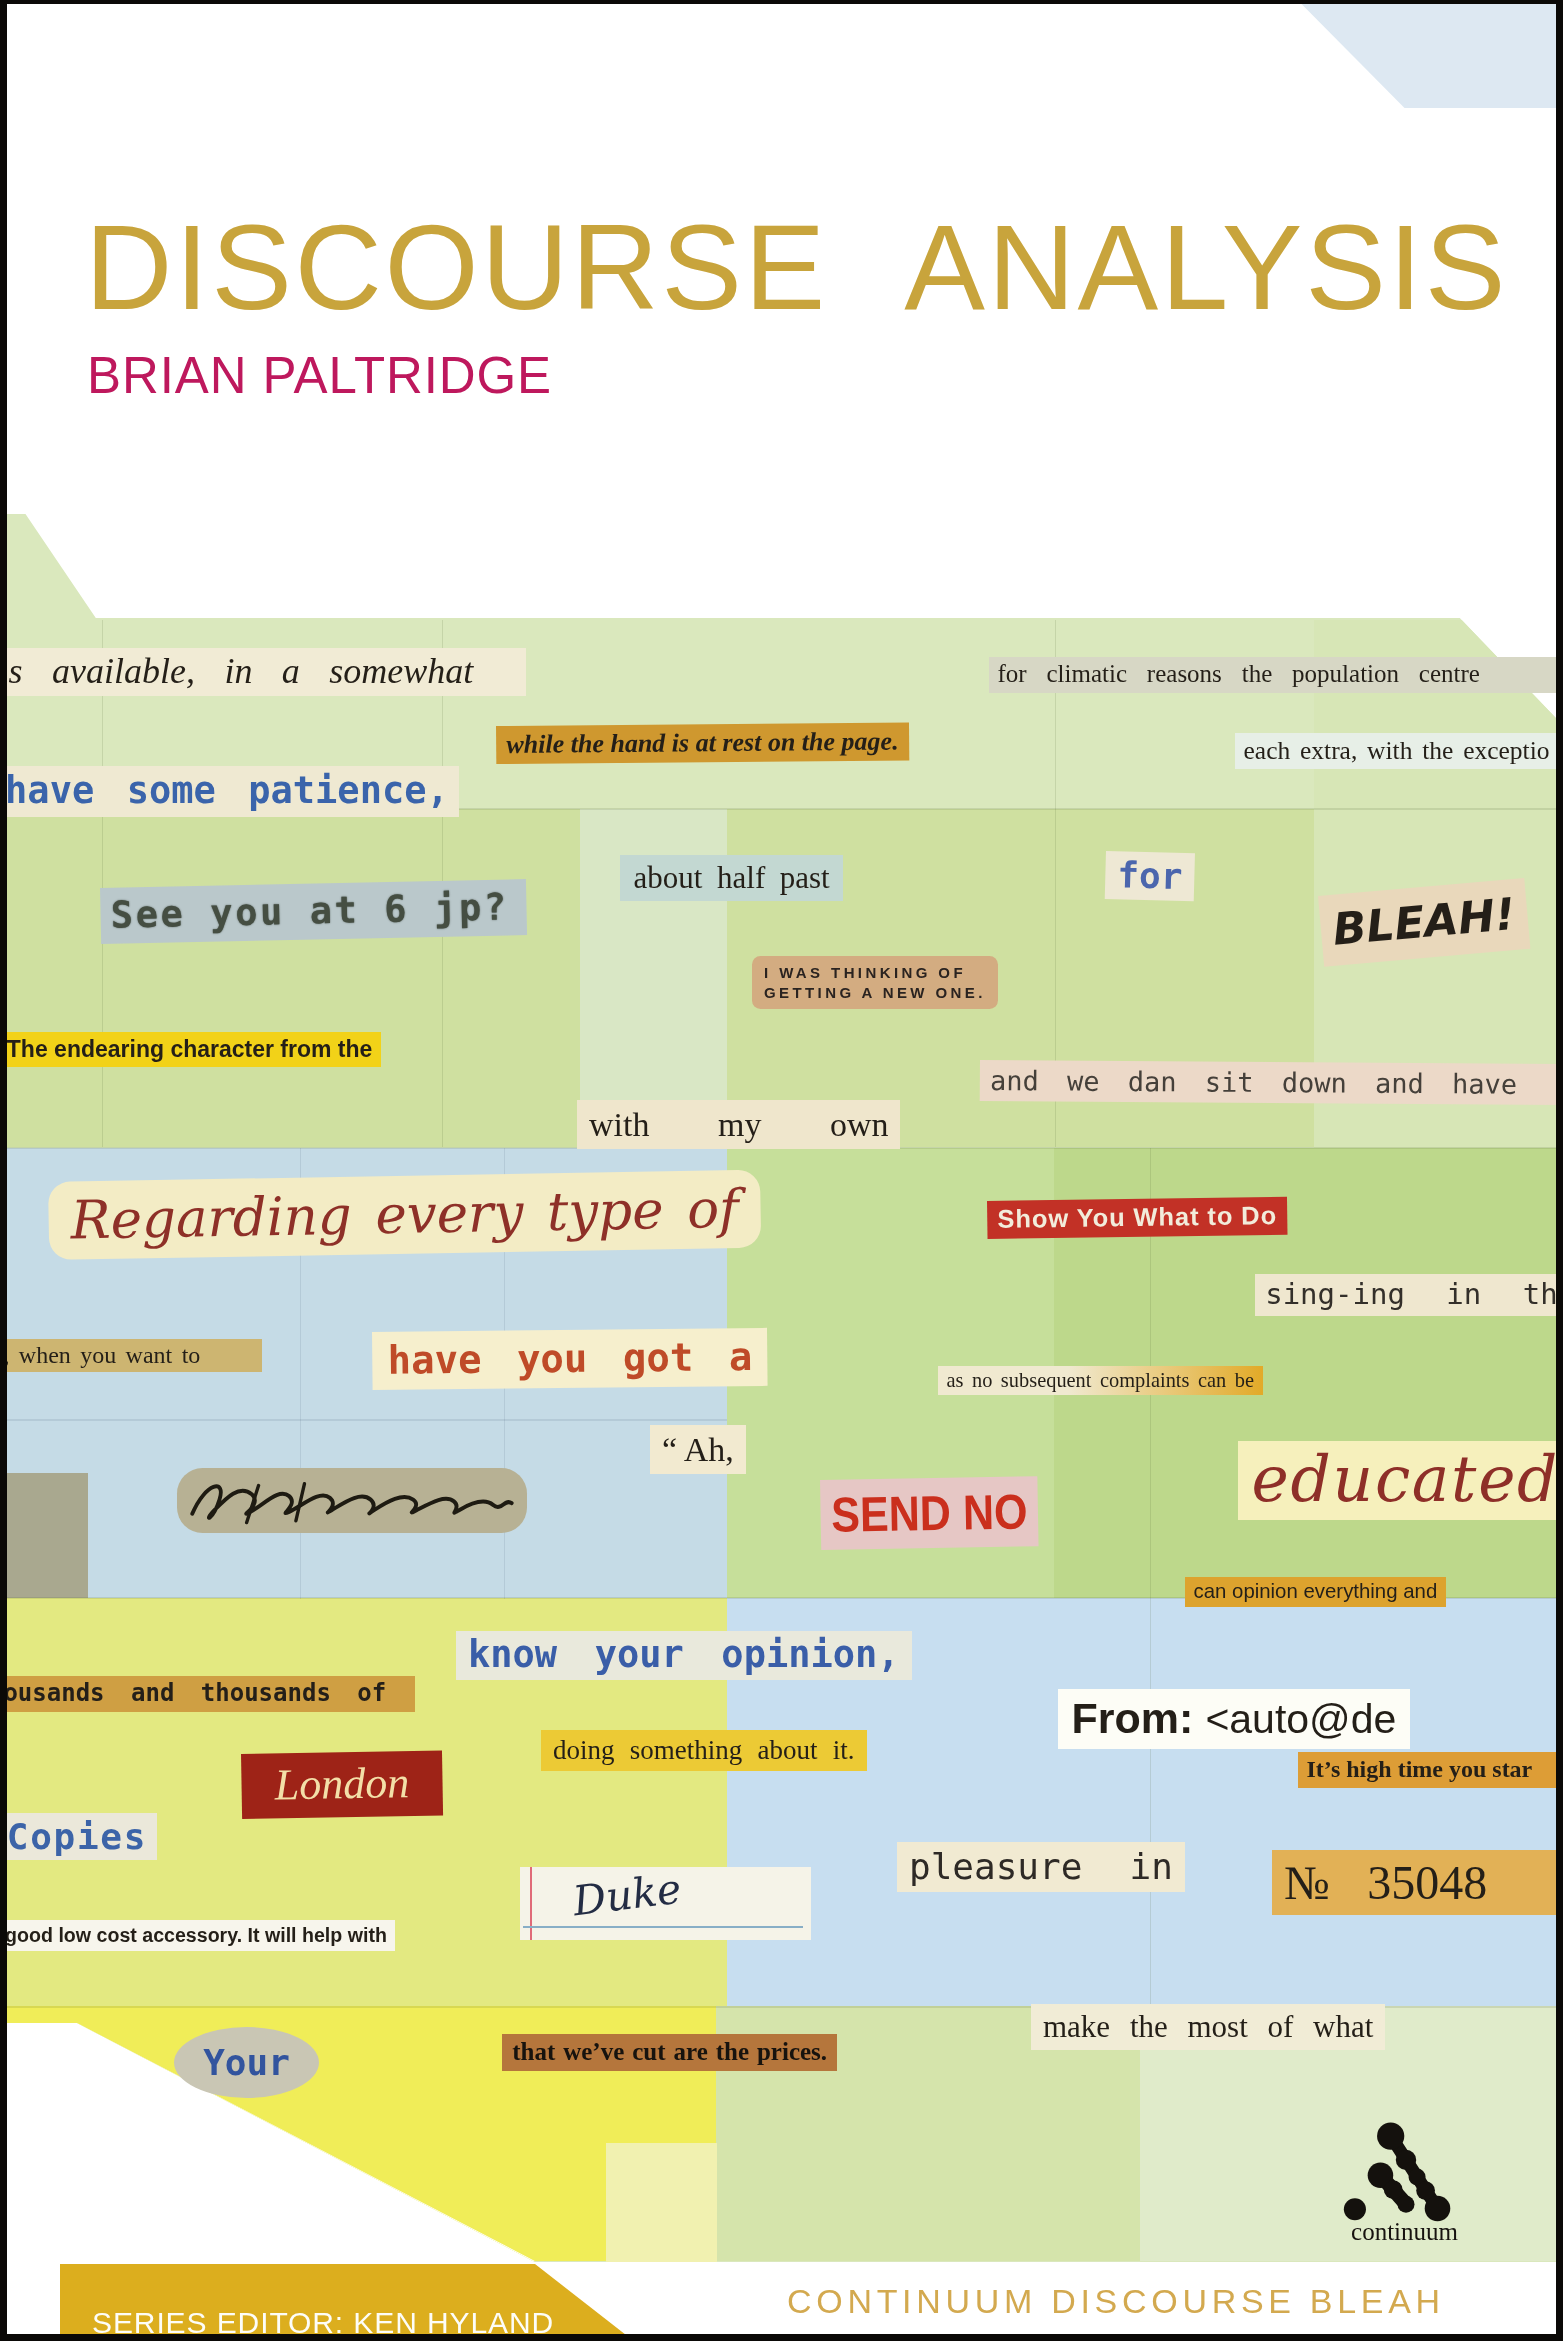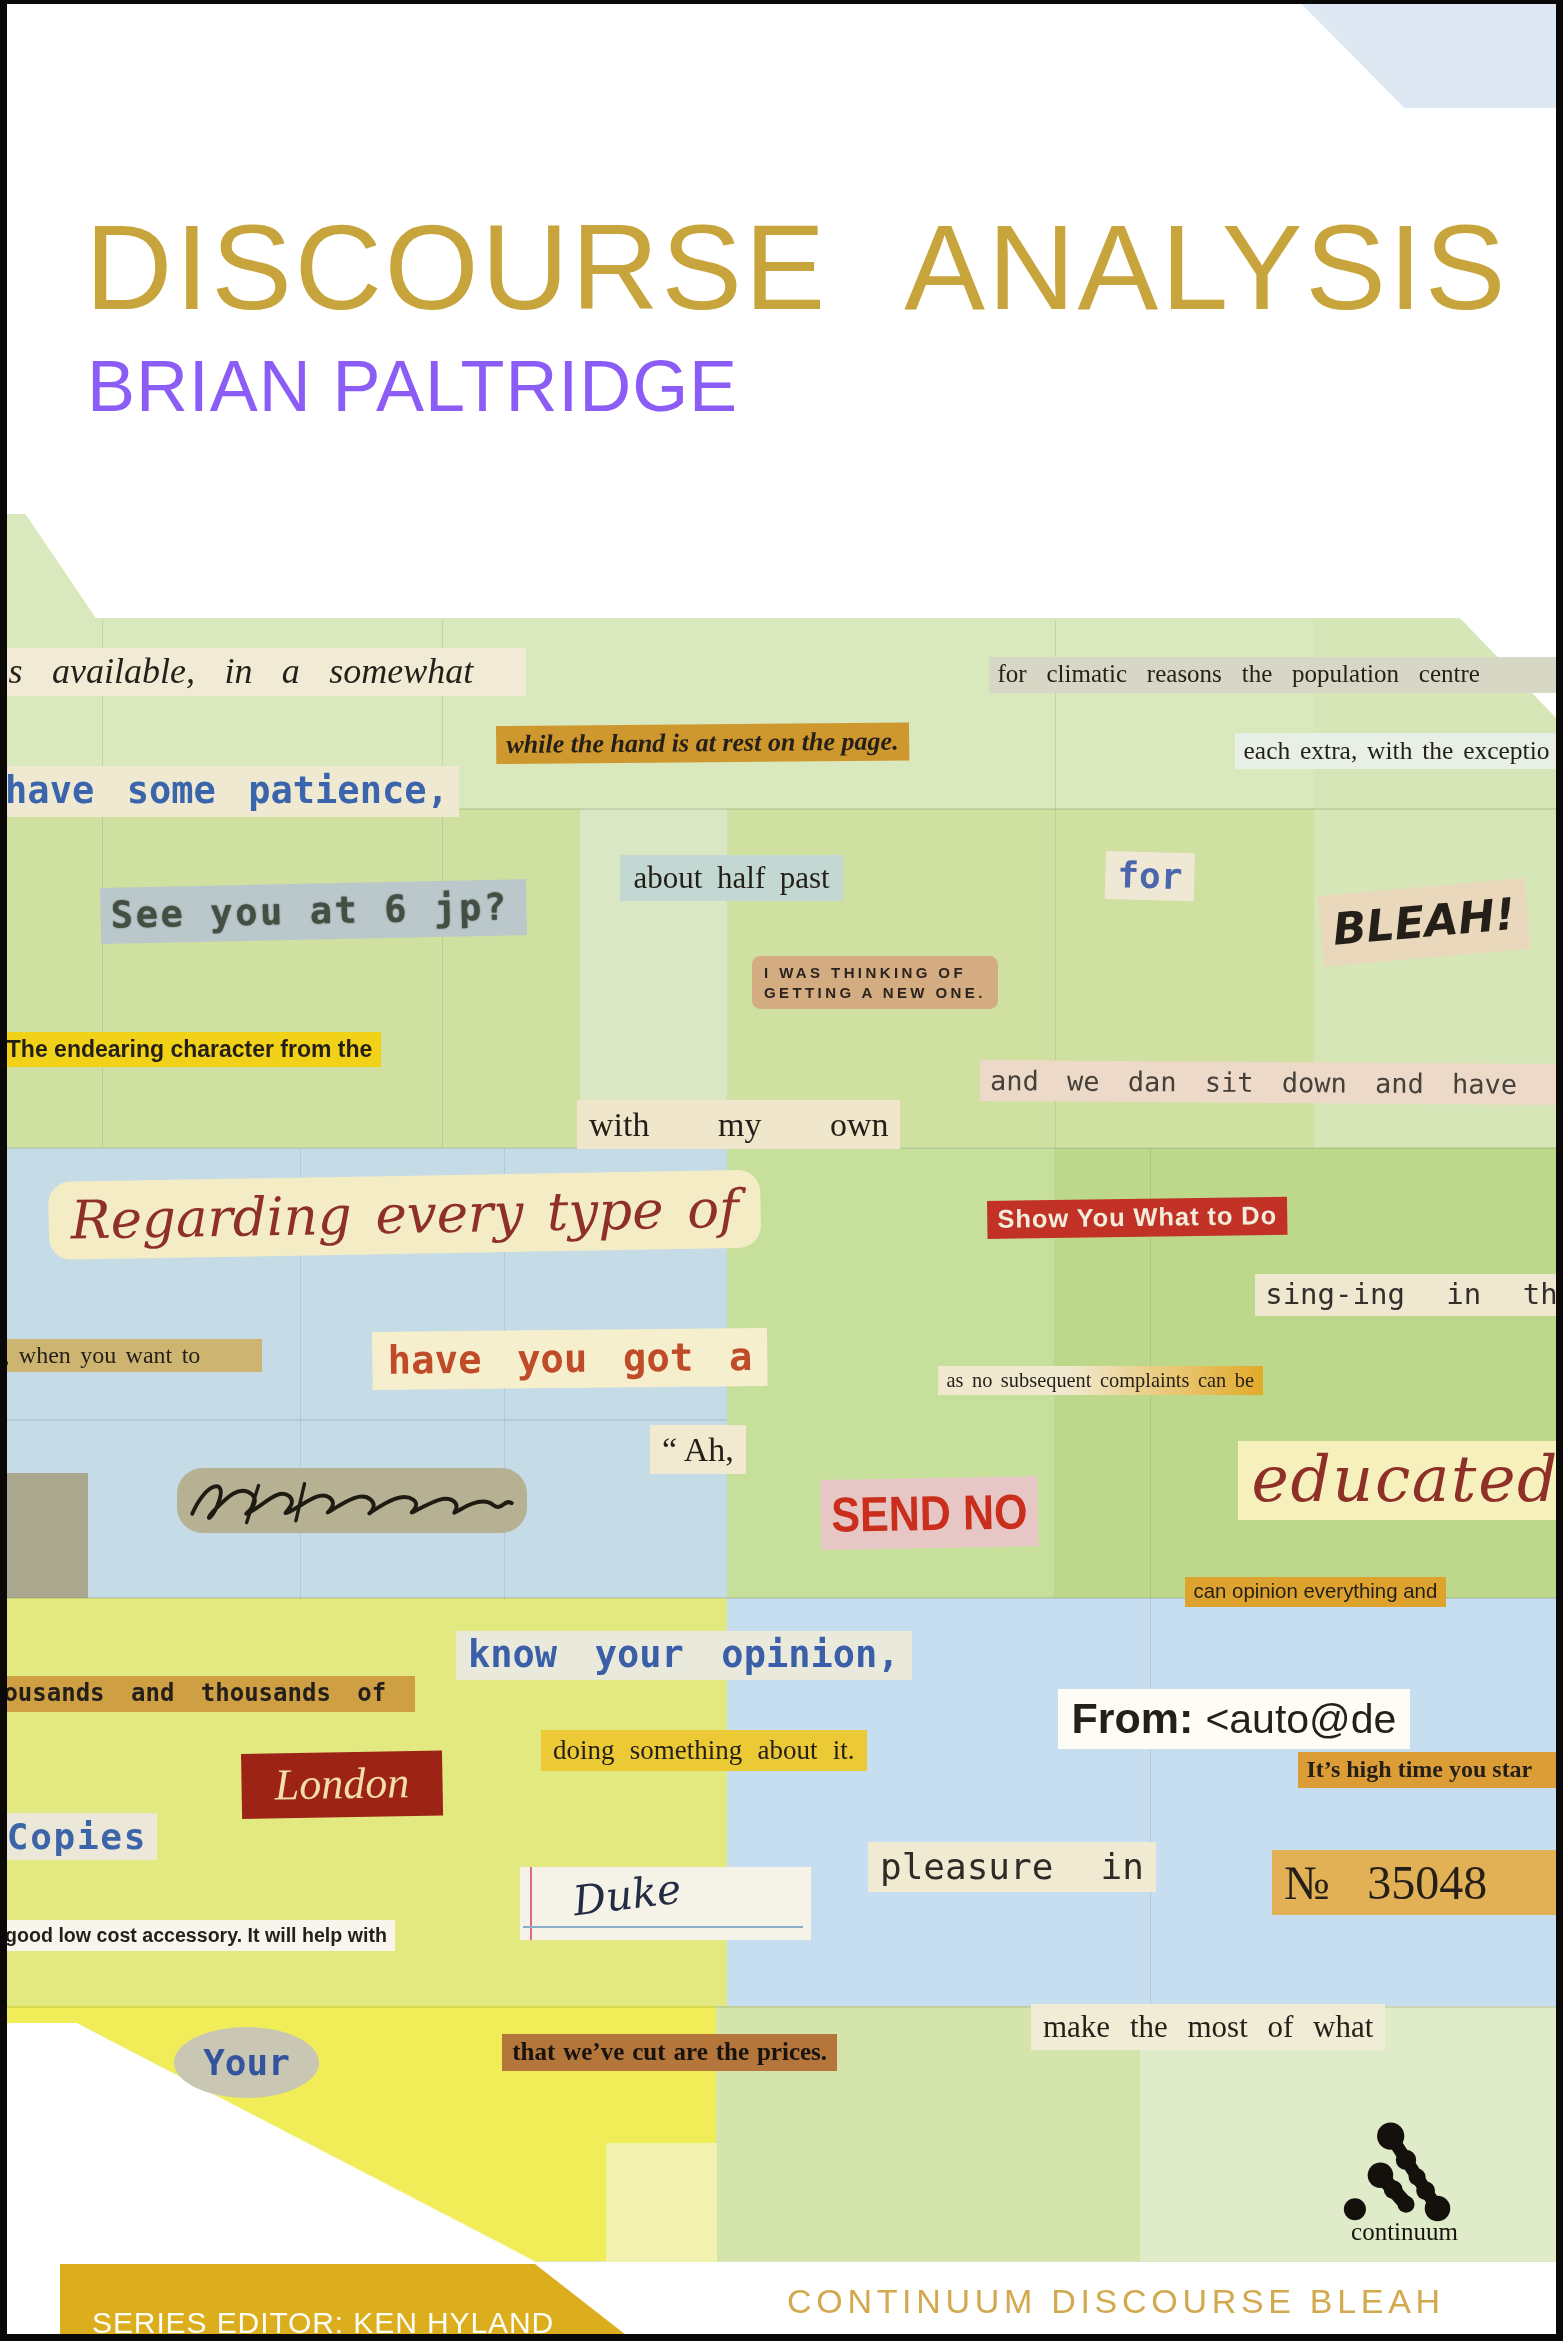--- a/index.html
+++ b/index.html
@@ -3,22 +3,22 @@
 <meta charset="utf-8">
 <style>
   html,body{margin:0;padding:0;background:#444;}
   #page{position:relative;width:1564px;height:2342px;background:#ffffff;overflow:hidden;
         font-family:"Liberation Sans",sans-serif;}
   
   .frame{position:absolute;background:#0b0907;z-index:90;}
   
   #title{position:absolute;left:85px;top:207px;font-size:121px;line-height:1;
          letter-spacing:2.6px;word-spacing:47px;color:#c8a43c;white-space:nowrap;z-index:6;}
-  #author{position:absolute;left:87px;top:350px;font-size:72px;line-height:1;
-          letter-spacing:0.9px;color:#8b5cf6;white-space:nowrap;z-index:6;}
+  #author{position:absolute;left:87px;top:350px;font-size:51px;line-height:1;
+          letter-spacing:0.9px;color:#be185d;white-space:nowrap;z-index:6;}
   #corner-blue{position:absolute;left:1301px;top:3.4px;width:256px;height:105px;background:#dde8f2;
                clip-path:polygon(0 0,256px 0,256px 105px,104px 105px);z-index:5;}
   
   #collage{position:absolute;left:6.8px;top:514px;width:1550px;height:1748px;background:#dae8bd;z-index:10;
     clip-path:polygon(0 0,18.7px 0,89px 104px,1453px 104px,1551px 206px,1551px 1748px,528px 1748px,70px 1509px,0 1509px);}
   .panel,.fold{position:absolute;}
   .fold{background:rgba(70,90,40,.14);}
   
   #snips{position:absolute;left:0;top:0;width:1564px;height:1685px;z-index:20;}
   .snip{position:absolute;white-space:nowrap;color:#241f18;transform-origin:left top;line-height:1.15;}
@@ -112,21 +112,21 @@
       <div class="snip sansb" style="left: 820px; top: 1480px; font-size: 49px; color: rgb(202, 47, 29); background: rgb(230, 199, 197); padding: 6.8px 12px; transform: rotate(-1deg) scaleX(0.88);">SEND NO</div>
       <div class="snip script" style="left: 1238px; top: 1441px; width: 321px; overflow: hidden; font-size: 63px; color: rgb(142, 47, 40); background: rgb(246, 240, 188); padding: 3.4px 13.6px; letter-spacing: 1.7px;">educated a</div>
       <div class="snip sans" style="left: 1185px; top: 1577px; font-size: 20.4px; color: rgb(35, 31, 26); background: rgb(221, 163, 46); padding: 3.4px 8.5px;">can opinion everything and</div>
       <div class="snip mono" style="left: 456px; top: 1631px; font-size: 37px; color: rgb(58, 94, 168); background: rgb(233, 233, 220); padding: 3.4px 12px; word-spacing: 15.3px;">know your opinion,</div>
       <div class="snip serif" style="left: 1058px; top: 1657px; background: rgb(253, 253, 246); padding: 5.1px 13.6px; margin-top: 32px;"><span class="sansb" style="font-size: 43px;">From: </span><span class="sans" style="font-size: 41px;">&lt;auto@de</span></div>
       <div class="snip mono" style="left: -5.1px; top: 1676px; width: 403px; overflow: hidden; font-size: 24px; color: rgb(36, 31, 25); background: rgb(207, 159, 67); padding: 4.3px 8.5px; word-spacing: 12px;">ousands and thousands of</div>
       <div class="snip serif" style="left: 541px; top: 1730px; font-size: 27px; background: rgb(236, 202, 53); padding: 5.1px 12px; word-spacing: 8.5px;">doing something about it.</div>
       <div class="snip serifb" style="left: 1298px; top: 1752px; width: 260px; overflow: hidden; font-size: 24px; background: rgb(221, 157, 54); padding: 4.3px 8.5px;">It’s high time you star</div>
       <div class="snip serifi" style="left: 241px; top: 1754px; width: 201px; overflow: hidden; height: 65px; font-size: 44px; color: rgb(243, 223, 168); background: rgb(158, 35, 23); transform: rotate(-1deg); display: flex; align-items: center; justify-content: center;">London</div>
       <div class="snip mono" style="left: -3.4px; top: 1813px; font-size: 36px; color: rgb(60, 100, 168); background: rgb(235, 232, 218); padding: 2.6px 10.2px; letter-spacing: 1.7px;">Copies</div>
-      <div class="snip monoL" style="left: 868px; top: 1842px; font-size: 36px; color: rgb(46, 42, 38); background: rgb(241, 234, 210); padding: 4.3px 12px; word-spacing: 25.5px;">pleasure in</div>
+      <div class="snip monoL" style="left: 897px; top: 1842px; font-size: 36px; color: rgb(46, 42, 38); background: rgb(241, 234, 210); padding: 4.3px 12px; word-spacing: 25.5px;">pleasure in</div>
       <div class="snip serif" style="left: 1272px; top: 1850px; width: 287px; overflow: hidden; font-size: 48px; background: rgb(226, 177, 86); padding: 5.1px 12px; word-spacing: 25.5px;">№  35048</div>
       <div class="snip serif duke" style="left: 520px; top: 1867px; width: 291px; overflow: hidden; height: 73px; background: rgb(245, 243, 232);"><span class="dtext script">Duke</span></div>
       <div class="snip sansb" style="left: -3.4px; top: 1920px; font-size: 19.6px; background: rgb(247, 245, 236); padding: 4.3px 8.5px;">good low cost accessory. It will help with</div>
       <div class="snip serif" style="left: 1031px; top: 2004px; font-size: 31px; background: rgb(241, 236, 214); padding: 5.1px 12px; word-spacing: 12px;">make the most of what</div>
       <div class="snip serifb" style="left: 502px; top: 2034px; font-size: 25px; color: rgb(23, 19, 14); background: rgb(181, 118, 60); padding: 4.3px 10.2px; word-spacing: 1.7px;">that we’ve cut are the prices.</div>
       <div class="snip mono" style="left: 174px; top: 2027px; width: 145px; overflow: hidden; height: 71px; font-size: 36px; color: rgb(50, 84, 158); background: rgb(201, 198, 180); border-radius: 50%; display: flex; align-items: center; justify-content: center;">Your</div>
     </div>
 
   <div id="series-banner">
     <span>SERIES EDITOR: KEN HYLAND</span>

